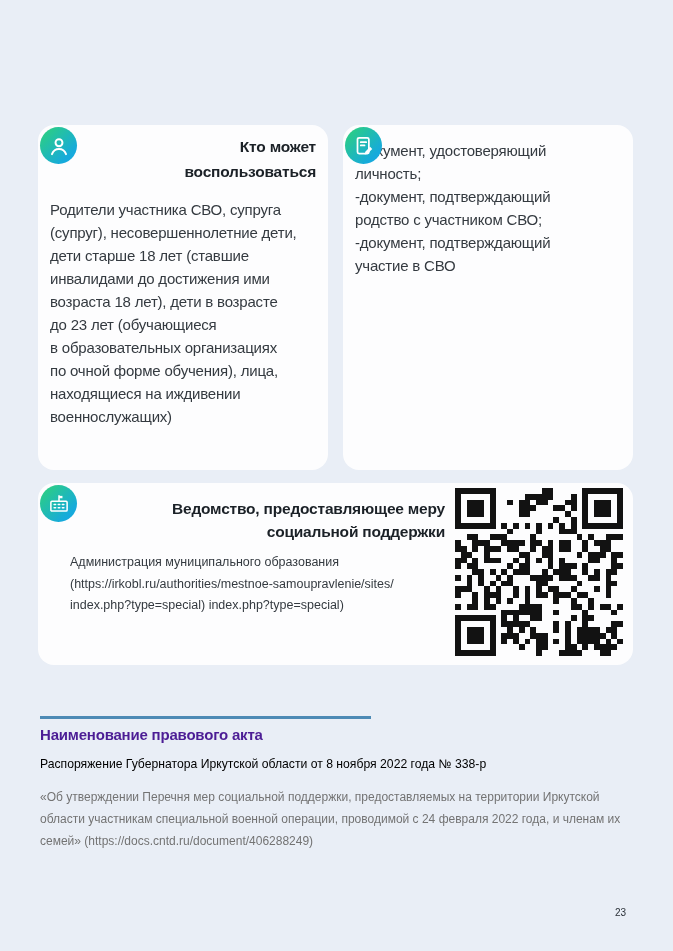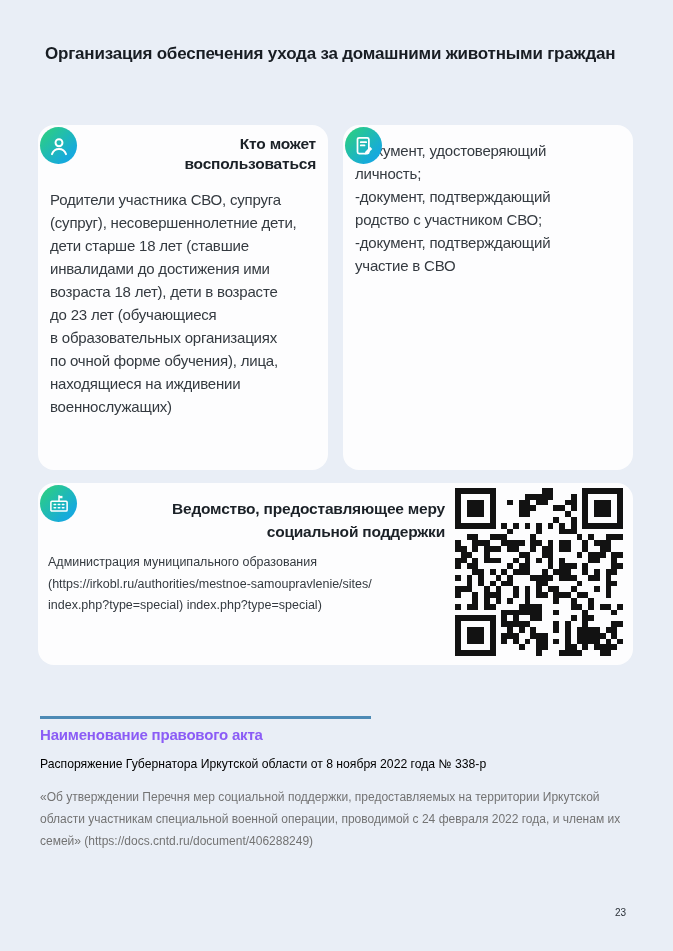--- a/index.html
+++ b/index.html
@@ -31,73 +31,72 @@
     position:relative;flex:1;background:var(--card);border-radius:16px;
   }
   .badge{
     position:absolute;left:2px;top:2px;width:37px;height:37px;border-radius:50%;
     background:linear-gradient(135deg,var(--grad-start) 0%,var(--grad-end) 78%);
     display:flex;align-items:center;justify-content:center;
   }
   .badge svg{width:26px;height:26px;}
   .card-title{
     margin-top:9px;padding:0 12px 0 44px;text-align:right;
-    font-size:15.5px;font-weight:700;line-height:20px;letter-spacing:-0.2px;
+    font-size:15.5px;font-weight:700;line-height:25px;letter-spacing:-0.2px;
     white-space:pre-line;color:#1b2127;
   }
   .card-body{
     margin-top:14px;padding:0 8px 0 12px;
     font-size:15px;line-height:23px;letter-spacing:-0.2px;
     white-space:pre-line;color:var(--text-body);font-weight:500;
   }
 
   .card-wide{
     position:absolute;left:38px;top:483px;width:595px;height:182px;
     background:var(--card);border-radius:16px;
   }
   .agency-flex{display:flex;height:100%;}
-  .agency-text{flex:1;padding-left:10px;min-width:0;}
+  .agency-text{flex:1;padding-left:32px;min-width:0;}
   .agency-title{
     margin-top:14px;padding-right:10px;text-align:right;
     font-size:15.5px;font-weight:700;line-height:23px;letter-spacing:-0.2px;
     white-space:pre-line;color:#1b2127;
   }
   .agency-body{
     margin-top:9px;
     font-size:12.5px;line-height:21.5px;
     white-space:pre-line;color:var(--text-body);font-weight:500;
     overflow-wrap:anywhere;
   }
   .qr-box{width:178px;padding:5px 5px 0 0;flex:0 0 auto;}
 
   .legal-line{position:absolute;left:40px;top:716px;width:331px;height:3px;background:var(--accent-line);}
   .legal-heading{
     position:absolute;left:40px;top:726px;
-    font-size:15px;font-weight:700;letter-spacing:-0.2px;color:#8b5cf6;
+    font-size:15px;font-weight:700;letter-spacing:-0.2px;color:#4c1d95;
   }
   .legal-act{
     position:absolute;left:40px;top:757px;right:35px;
     font-size:12.2px;font-weight:500;color:#000000;
   }
   .legal-desc{
     position:absolute;left:40px;top:786px;width:600px;
     font-size:12px;font-weight:500;line-height:22px;color:#737373;
     overflow-wrap:anywhere;white-space:pre-line;
   }
   .page-number{
     position:absolute;left:615px;top:907px;
     font-size:10px;font-weight:500;color:#2b3138;
   }
 </style>
 </head>
 <body>
 
 <div class="page">
 
-  <h1 class="page-title">Организация обеспечения ухода за домашними животными граждан</h1>
 
   <div class="cards-row">
 
     <section class="card">
       <div class="badge">
         <svg viewBox="0 0 24 24" fill="none" stroke="#ffffff" stroke-width="1.8" stroke-linecap="round" stroke-linejoin="round">
           <circle cx="12" cy="9" r="3.2"></circle>
           <path d="M5.5 19.5c1.2-3.1 3.6-4.7 6.5-4.7s5.3 1.6 6.5 4.7"></path>
         </svg>
       </div>

